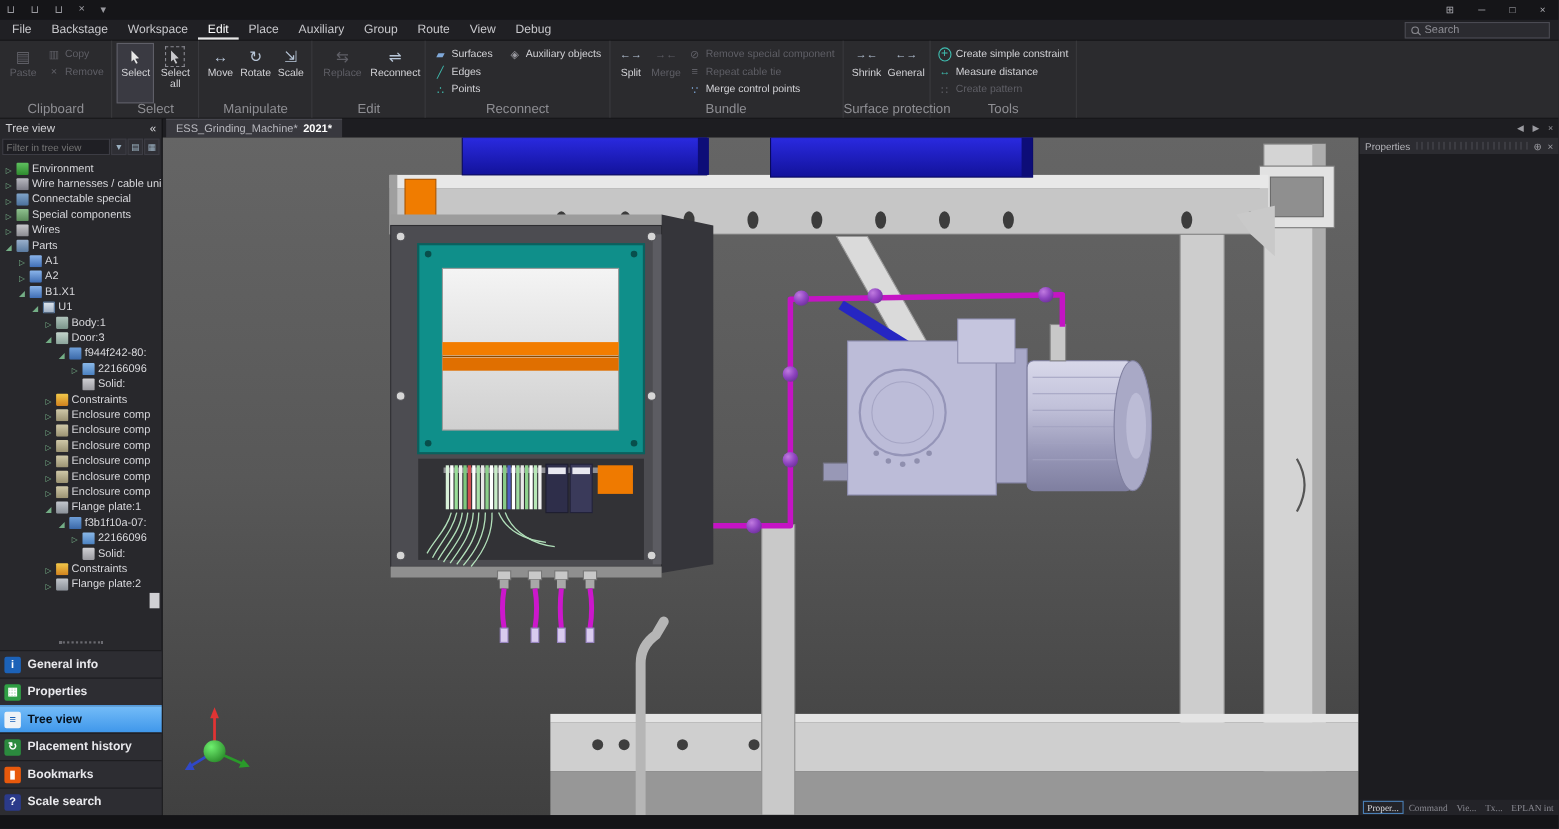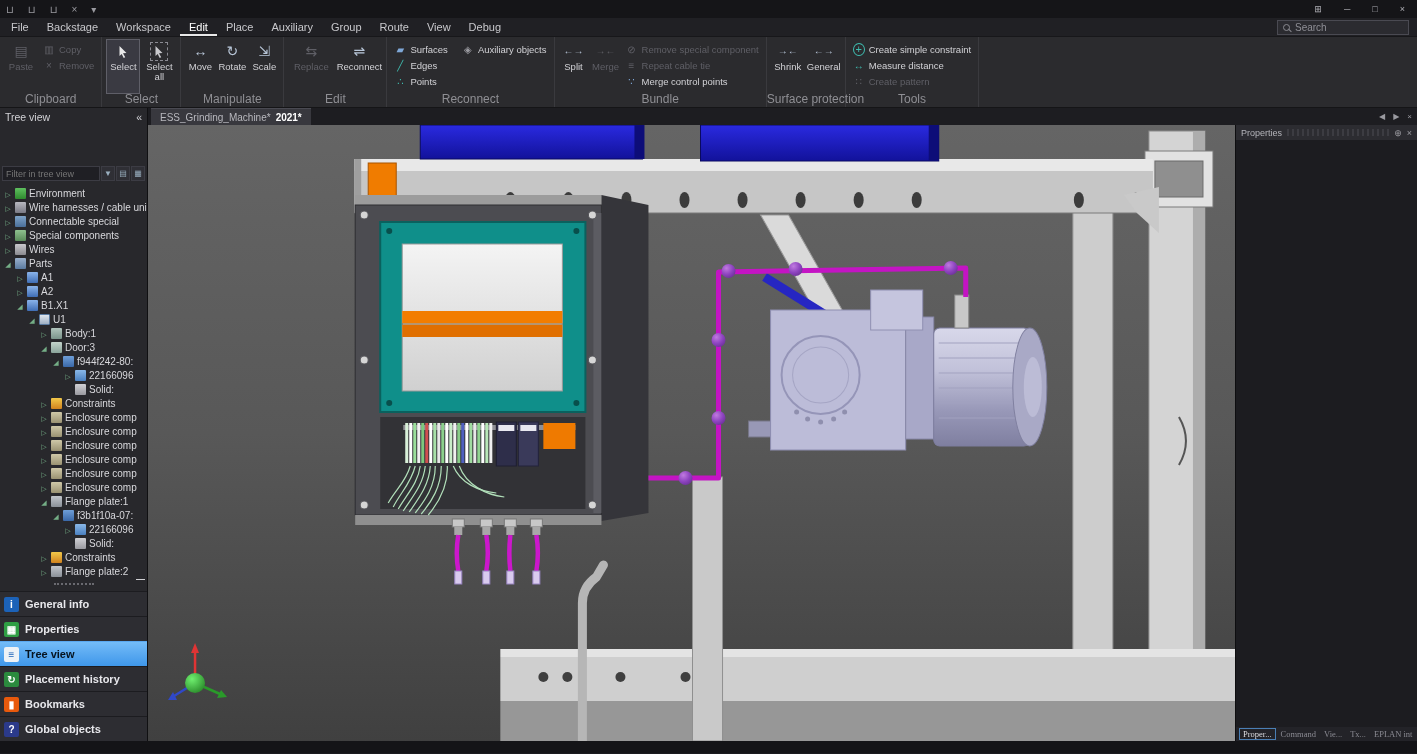--- a/index.html
+++ b/index.html
@@ -38,21 +38,21 @@
   .ic-circle{border:1px solid #3fbdb0; border-radius:50%; width:13px; height:13px; font-size:11px; line-height:11px; color:#3fbdb0 !important;}
   .cursvg{width:14px;height:16px}
 
   
   .main { display:flex; height:633px; }
   .bottomstrip { height:12px; background:#141417; }
 
   
   .sidebar { width:148px; background:#28282c; border-right:1px solid #101012; display:flex; flex-direction:column; }
   .sb-header { height:17px; display:flex; align-items:center; justify-content:space-between; padding:0 5px; font-size:10.5px; color:#d2d2d6; }
-  .filterrow { display:flex; gap:1px; padding:1px 2px 2px;margin-top:40px; }
+  .filterrow { display:flex; gap:1px; padding:1px 2px 2px; }
   .filterrow input { flex:1; min-width:0; height:15px; background:#1f1f24; border:1px solid #3c3c44; color:#9a9aa0; font-size:9px; padding:0 3px; font-family:"Liberation Sans",sans-serif; }
   .fbtn { width:14px; height:15px; background:#2f2f35; border:1px solid #3c3c44; font-size:8px; display:flex; align-items:center; justify-content:center; color:#9ab0c0; }
   .treearea { flex:1; position:relative; overflow:hidden; padding-top:2px; }
   .trow { height:14px; display:flex; align-items:flex-end; gap:3px; font-size:10px; color:#d8d8dc; padding-left:calc(4px + var(--d)*12px); white-space:nowrap; overflow:hidden; }
   .exp { width:8px; flex:0 0 8px; font-size:7px; color:#74ae86; text-align:center; }
   .ticon { width:11px; height:11px; flex:0 0 11px; border-radius:1px; }
   .i-environment{background:linear-gradient(#5fc05f,#2e8a2e)} .i-harness{background:linear-gradient(#b8b8c0,#7a7a85)}
   .i-connectable{background:linear-gradient(#7fa3c8,#4a6f9a)} .i-special{background:linear-gradient(#8fc08f,#5a8a5a)}
   .i-wires{background:linear-gradient(#c8c8cc,#8a8a90)} .i-parts{background:linear-gradient(#9ab0cc,#5a7aa0)}
   .i-device{background:linear-gradient(#8ab4ea,#3f6db4)} .i-unit{background:linear-gradient(#dfe6ee,#9fb0c4);border:1px solid #5a7aa0}
@@ -468,21 +468,21 @@
         <div class="sbbtn">
           <span class="sbicon bi-hist">↻</span>
           <span class="sblabel">Placement history</span>
         </div>
         <div class="sbbtn">
           <span class="sbicon bi-book">▮</span>
           <span class="sblabel">Bookmarks</span>
         </div>
         <div class="sbbtn">
           <span class="sbicon bi-search">?</span>
-          <span class="sblabel">Global objects</span>
+          <span class="sblabel">Scale search</span>
         </div>
       </div>
   </div>
 
   <div class="rightwrap">
 
     <div class="tabstrip">
       <div class="doctab">
         <span>ESS_Grinding_Machine*</span>
         <span class="year">2021*</span>

